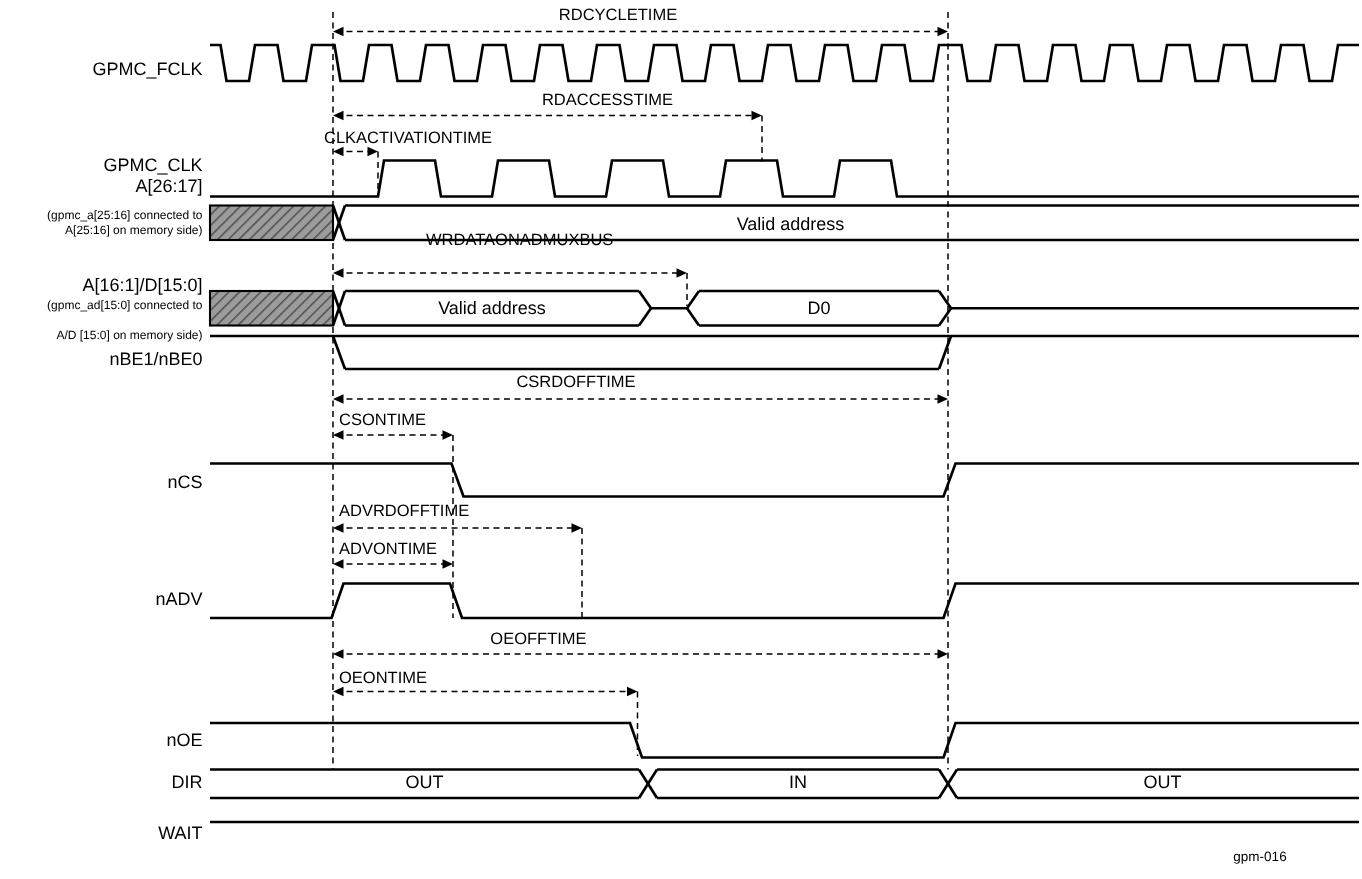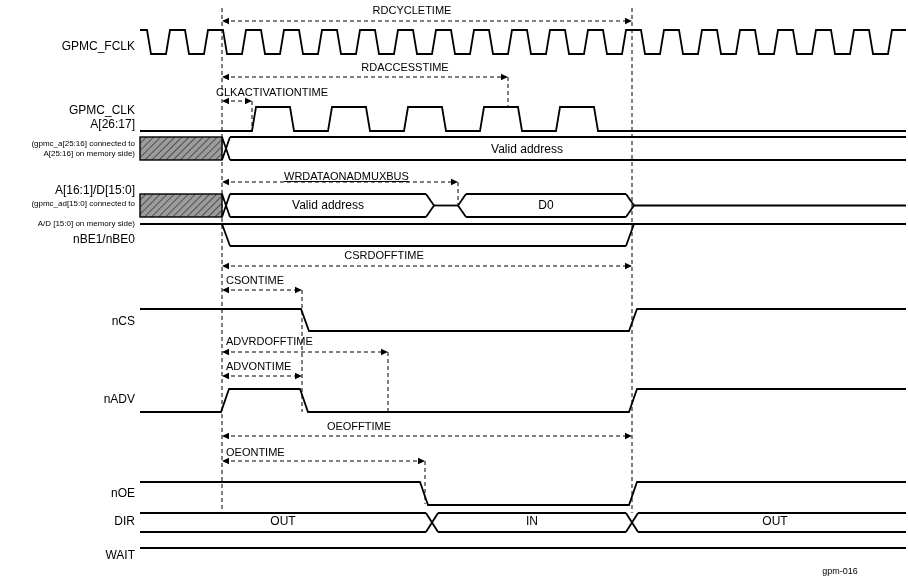--- a/index.html
+++ b/index.html
@@ -133,21 +133,21 @@
       <div class="sig-label small" style="top: 219px;">A/D [15:0] on memory side)</div>
       <div class="sig-label" style="top: 233px;">nBE1/nBE0</div>
       <div class="sig-label" style="top: 315px;">nCS</div>
       <div class="sig-label" style="top: 393px;">nADV</div>
       <div class="sig-label" style="top: 487px;">nOE</div>
       <div class="sig-label" style="top: 515px;">DIR</div>
       <div class="sig-label" style="top: 549px;">WAIT</div>
       <div class="ann center" style="left: 412px; top: 4px; text-align: center;">RDCYCLETIME</div>
       <div class="ann center" style="left: 405px; top: 61px;">RDACCESSTIME</div>
       <div class="ann" style="left: 216px; top: 86px;">CLKACTIVATIONTIME</div>
-      <div class="ann" style="left: 284px; top: 170px; text-decoration: underline;">WRDATAONADMUXBUS</div>
+      <div class="ann" style="left: 284px; top: 154px;">WRDATAONADMUXBUS</div>
       <div class="ann center" style="left: 384px; top: 249px;">CSRDOFFTIME</div>
       <div class="ann" style="left: 226px; top: 274px;">CSONTIME</div>
       <div class="ann" style="left: 226px; top: 335px;">ADVRDOFFTIME</div>
       <div class="ann" style="left: 226px; top: 360px;">ADVONTIME</div>
       <div class="ann center" style="left: 359px; top: 420px;">OEOFFTIME</div>
       <div class="ann" style="left: 226px; top: 446px;">OEONTIME</div>
       <div class="bus-text" style="left: 527px; top: 143px;">Valid address</div>
       <div class="bus-text" style="left: 328px; top: 199px;">Valid address</div>
       <div class="bus-text" style="left: 546px; top: 199px;">D0</div>
       <div class="bus-text" style="left: 283px; top: 515px;">OUT</div>

